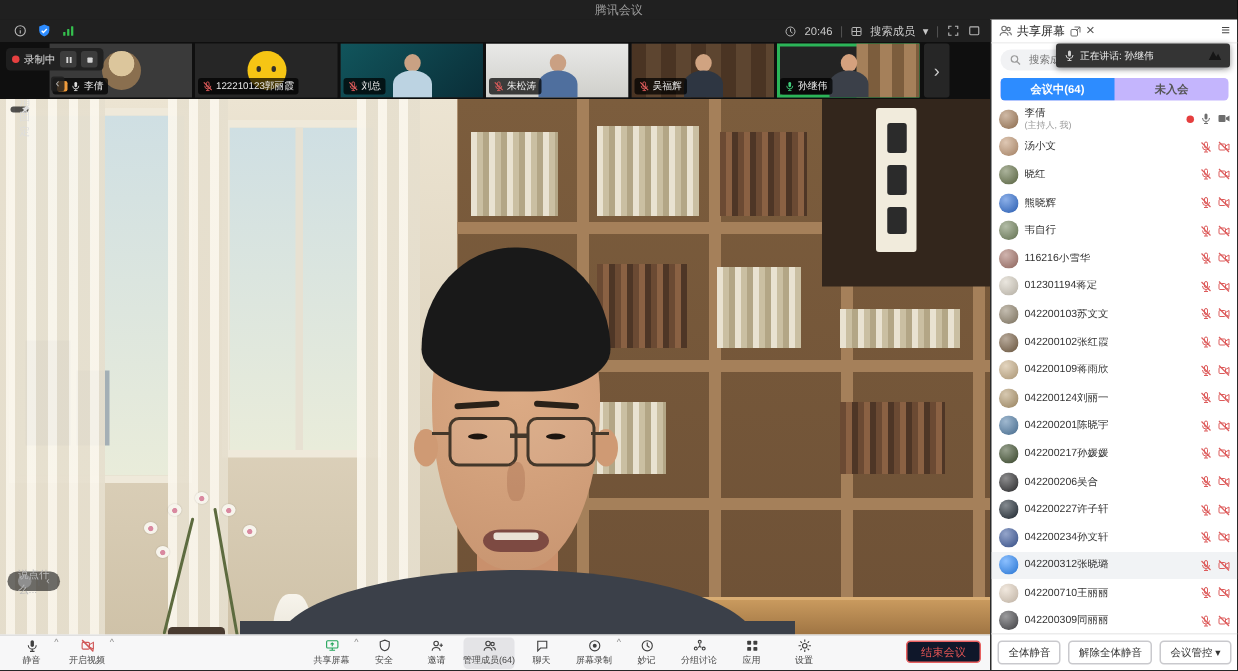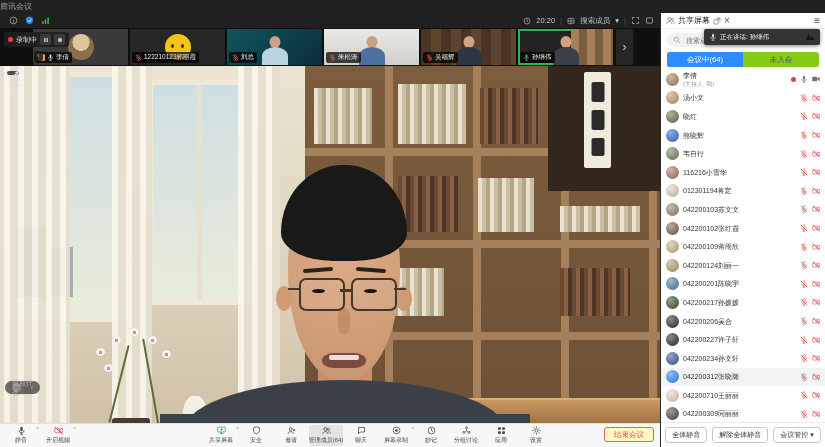--- a/index.html
+++ b/index.html
@@ -4,21 +4,21 @@
 <style>
   html,body{margin:0;padding:0;background:#000;}
   .app{position:relative;width:825px;height:447px;background:#1b1b1b;overflow:hidden;
        font-family:"Liberation Sans",sans-serif;-webkit-font-smoothing:antialiased;}
   .ic{display:inline-flex;align-items:center;justify-content:center;flex:none;}
   .ic svg{width:100%;height:100%;display:block;}
   .ic8{width:8px;height:8px}.ic9{width:9px;height:9px}.ic10{width:10px;height:10px}
 
   
   .titlebar{position:absolute;top:0;left:0;width:825px;height:13px;background:#202020;
-            color:#9a9a9a;font-size:8px;text-align:left;line-height:13px;}
+            color:#9a9a9a;font-size:8px;text-align:center;line-height:13px;}
   .statusrow{position:absolute;top:13px;left:0;width:660px;height:15px;background:#202020;
              display:flex;align-items:center;color:#c7c7c7;}
   .status-left{display:flex;align-items:center;gap:7px;margin-left:9px;}
   .status-right{margin-left:auto;display:flex;align-items:center;gap:5px;margin-right:6px;font-size:7.5px;}
   .sep{color:#555;font-size:8px;}.green{color:#35c04e}.grayic{color:#b5b5b5}
 
   
   .filmstrip{position:absolute;top:28px;left:0;width:660px;height:38px;background:#0f0f0f;
              display:flex;align-items:center;}
   .thumbs{display:flex;gap:2px;margin-left:33px;height:36px;}
@@ -99,41 +99,41 @@
            border-top:1px solid #e0e0e0;z-index:30;}
   .tb-left{position:absolute;left:4px;top:1px;display:flex;gap:3px;}
   .tb-center{position:absolute;left:204px;top:1px;display:flex;gap:1px;}
   .tb-item{position:relative;display:flex;flex-direction:column;align-items:center;justify-content:center;
            width:34px;height:21px;border-radius:3px;color:#3f3f3f;}
   .tb-item.active{background:#e4e4e7;}
   .tb-item .lbl{font-size:6px;color:#474747;margin-top:1px;white-space:nowrap;}
   .tb-item .caret{position:absolute;right:-1px;top:1px;font-size:6px;color:#8a8a8a;}
   .tb-item.c-green{color:#23a55a}.tb-item.c-red{color:#d05757}
   .end-btn{position:absolute;right:6px;top:3px;height:15px;line-height:14px;padding:0 9px;
-           border:1px solid #e86060;color:#e45555;background:#fef9c3;border-radius:3px;font-size:7.5px;}
+           border:1px solid #e86060;color:#e45555;background:#0f172a;border-radius:3px;font-size:7.5px;}
 
   
   .sidebar{position:absolute;top:13px;right:0;width:165px;height:434px;background:#fff;
            display:flex;flex-direction:column;border-left:1px solid #2a2a2a;box-sizing:border-box;}
   .sb-header{height:15px;flex:none;display:flex;align-items:center;gap:3px;padding:0 5px;
              border-bottom:1px solid #f0f0f0;color:#333;}
   .sb-title{font-size:8px;color:#222;}
   .flex1{flex:1;}
   .sb-x{font-size:10px;color:#555;line-height:10px;}
   .sb-menu{font-size:10px;color:#444;}
   .sb-search{margin:4px 6px 2px;height:14px;flex:none;background:#f1f2f4;border-radius:7px;
              display:flex;align-items:center;gap:3px;padding:0 6px;color:#9a9a9a;}
   .sb-search input{border:0;background:transparent;outline:none;width:100%;font-size:7px;color:#333;
                    font-family:inherit;}
   .speak-toast{position:absolute;top:16px;right:5px;width:116px;height:16px;z-index:40;background:#343434;
                border-radius:2px;box-shadow:0 1px 4px rgba(0,0,0,.45);display:flex;align-items:center;
                gap:3px;padding:0 5px;box-sizing:border-box;}
   .speak-toast .txt{font-size:6.5px;color:#ececec;white-space:nowrap;overflow:hidden;}
   .toast-logo{margin-left:auto;color:#161616;}
-  .sb-tabs{display:flex;margin:3px 6px;height:15px;flex:none;border-radius:3px;overflow:hidden;background:#84cc16;}
+  .sb-tabs{display:flex;margin:3px 6px;height:15px;flex:none;border-radius:3px;overflow:hidden;background:#c4b5fd;font-weight:bold;}
   .sb-tab{flex:1;display:flex;align-items:center;justify-content:center;font-size:7.5px;color:#555;}
   .sb-tab.active{background:#2d8cff;color:#fff;}
   .sb-list{flex:1;overflow:hidden;}
   .p-row{height:18.6px;display:flex;align-items:center;gap:4px;padding:0 5px;}
   .p-row.highlight{background:#f1f3f5;}
   .p-avatar{width:13px;height:13px;border-radius:50%;flex:none;
             background-image:radial-gradient(circle at 35% 30%,rgba(255,255,255,.45),rgba(0,0,0,.18));}
   .p-names{display:flex;flex-direction:column;line-height:1;min-width:0;}
   .p-name{font-size:7px;color:#333;white-space:nowrap;overflow:hidden;max-width:104px;}
   .p-sub{font-size:6px;color:#9a9a9a;margin-top:1.5px;}
@@ -175,21 +175,21 @@
           </svg>
         </span>
     </div>
     <div class="status-right">
       <span class="ic ic8 grayic">
           <svg viewBox="0 0 24 24" fill="none" stroke="currentColor" stroke-width="2">
             <circle cx="12" cy="12" r="9"></circle>
             <path d="M12 6v6l4 3"></path>
           </svg>
         </span>
-      <span>20:20</span>
+      <span>20:46</span>
       <span class="sep">|</span>
       <span class="ic ic8 grayic">
           <svg viewBox="0 0 24 24" fill="none" stroke="currentColor" stroke-width="2">
             <rect x="3" y="4" width="18" height="16" rx="2"></rect>
             <path d="M12 4v16M3 12h18"></path>
           </svg>
         </span>
       <span>搜索成员</span>
       <span>▾</span>
       <span class="sep">|</span>

